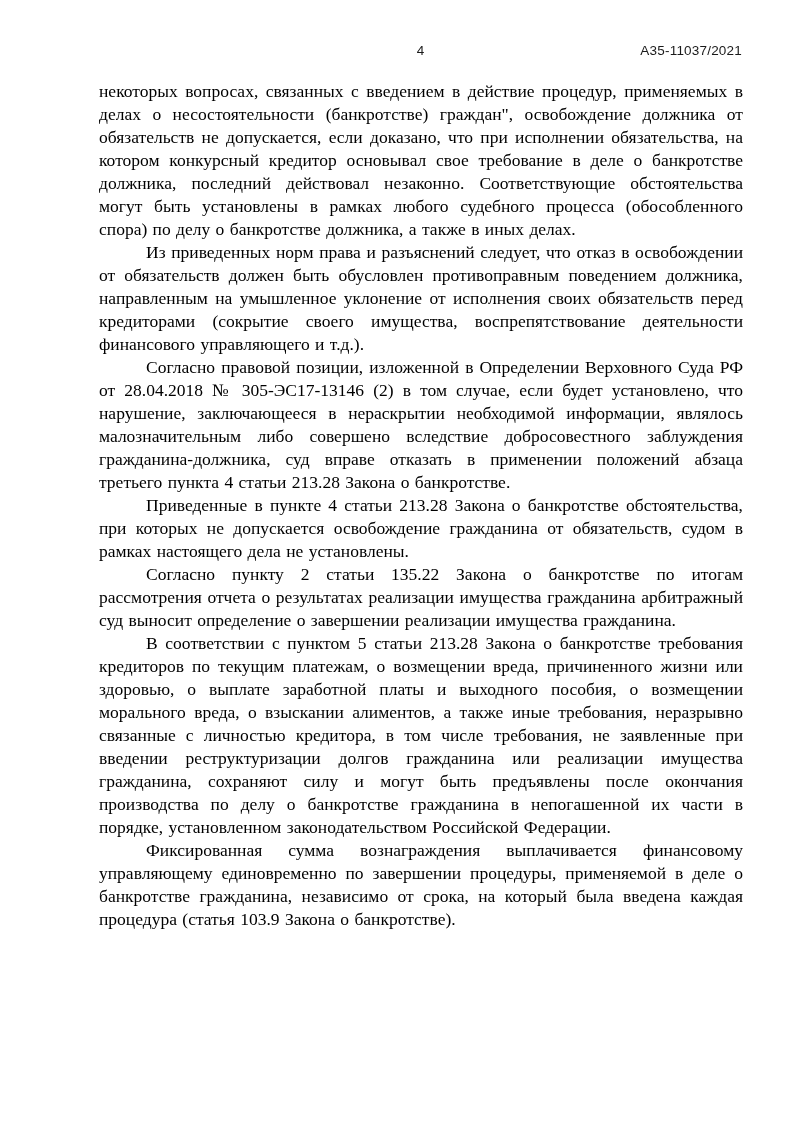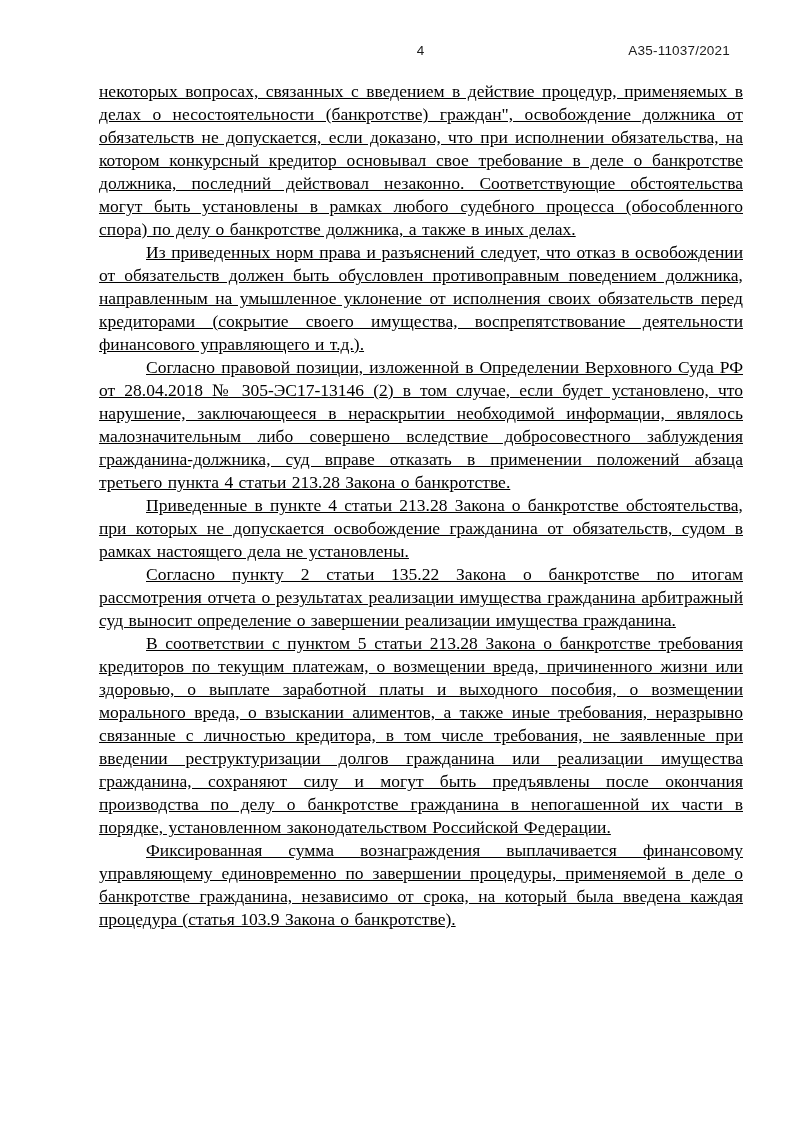--- a/index.html
+++ b/index.html
@@ -30,37 +30,36 @@
     color: #1a1a1a;
   }
   .page-number {
     position: absolute;
     left: 50%;
     transform: translateX(-50%);
     top: 0;
   }
   .case-number {
     position: absolute;
-    right: 12px;
+    right: 0;
     top: 0;
     letter-spacing: 0.2px;
   }
   .doc-body {
     margin: 20px 57px 0 99px;
     text-align: justify;
     font-size: 17.5px;
     line-height: 23px;
     color: #000000;
   }
   .doc-body p {
     margin: 0;
     padding: 0;
     text-indent: 47px;
     word-spacing: 1px;
-    text-decoration: underline;
   }
   .doc-body p:first-child {
     text-indent: 0;
   }
 </style>
 </head>
 <body>
 
 <div class="page">
   <div class="page-header">

